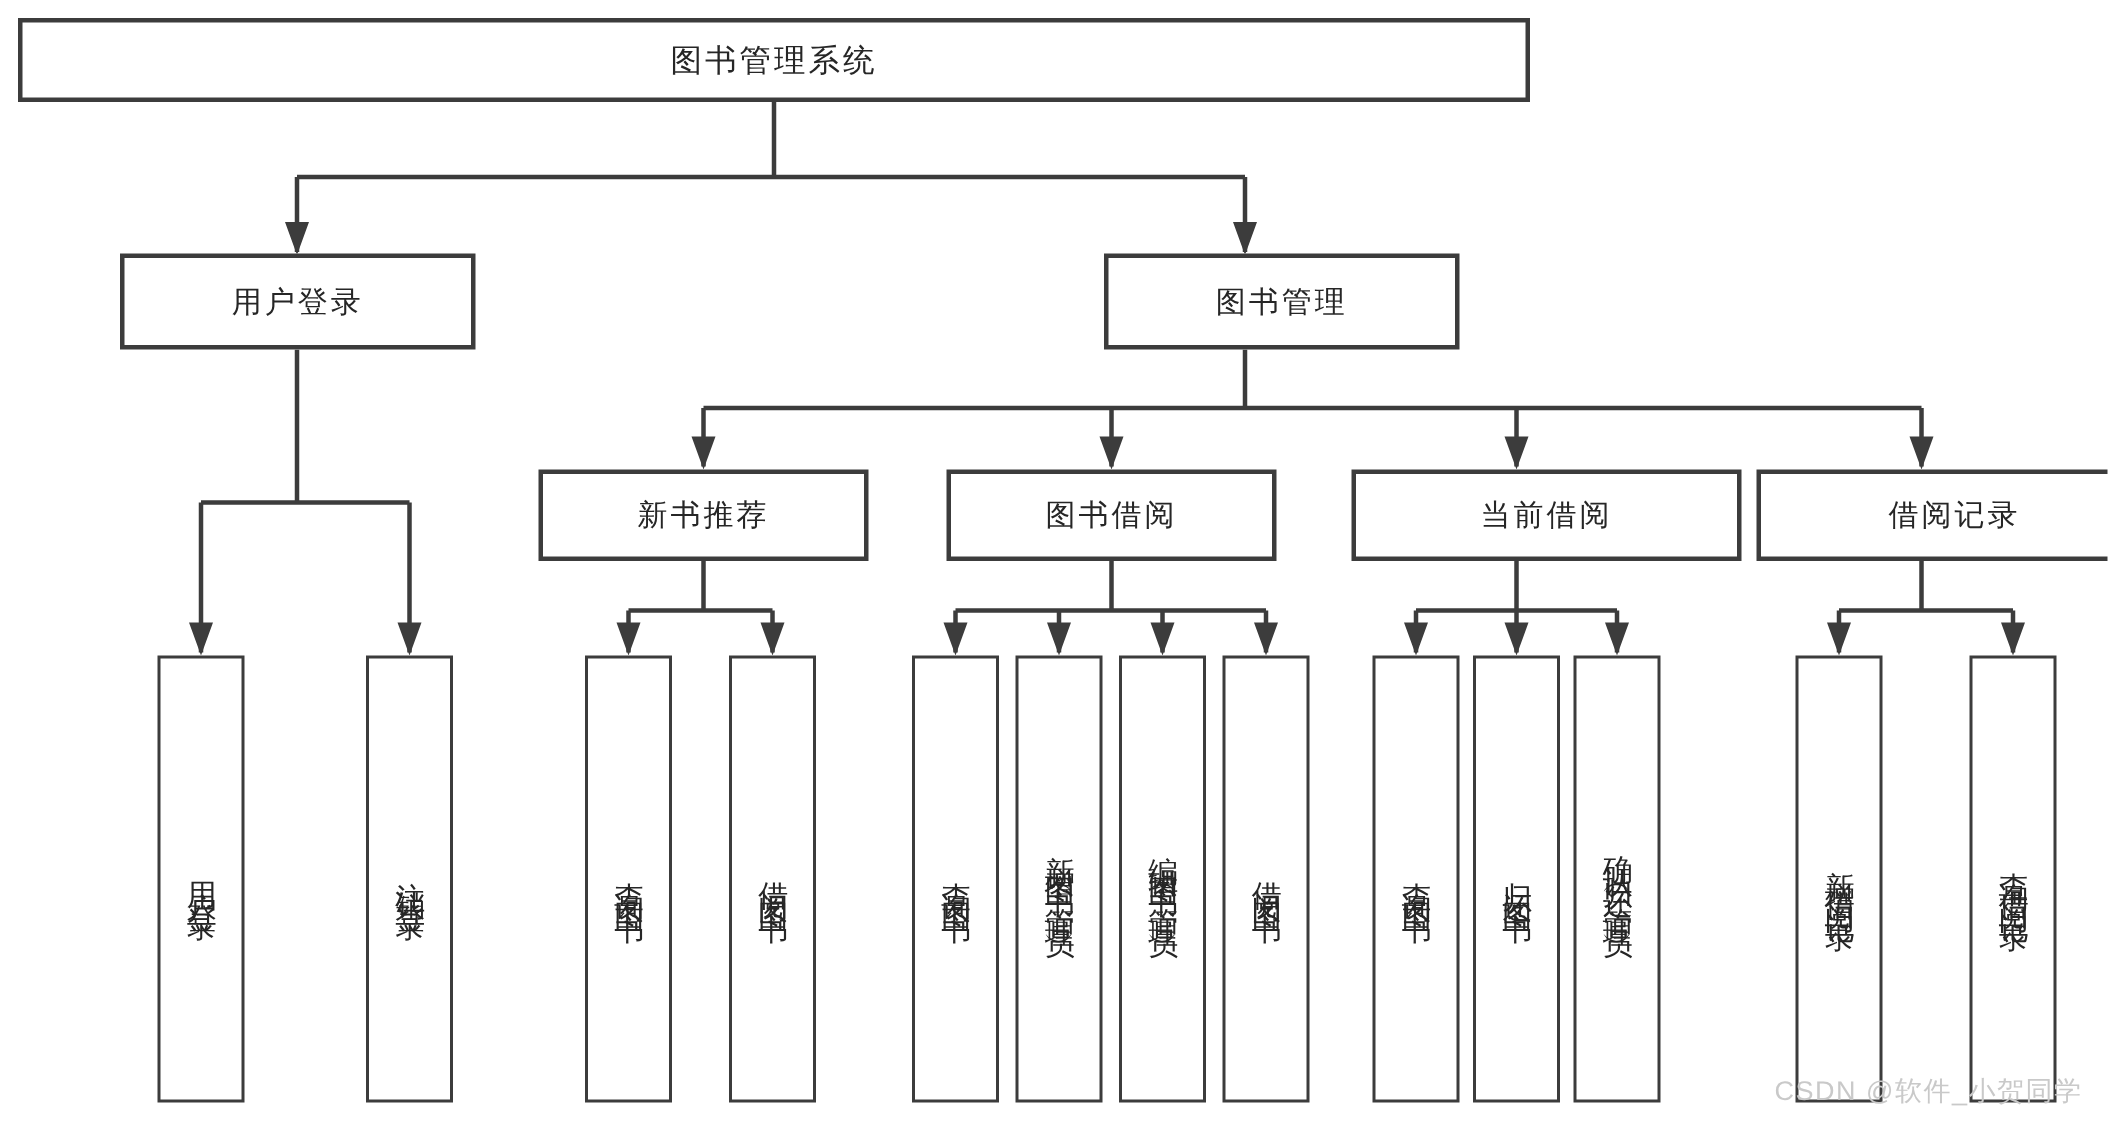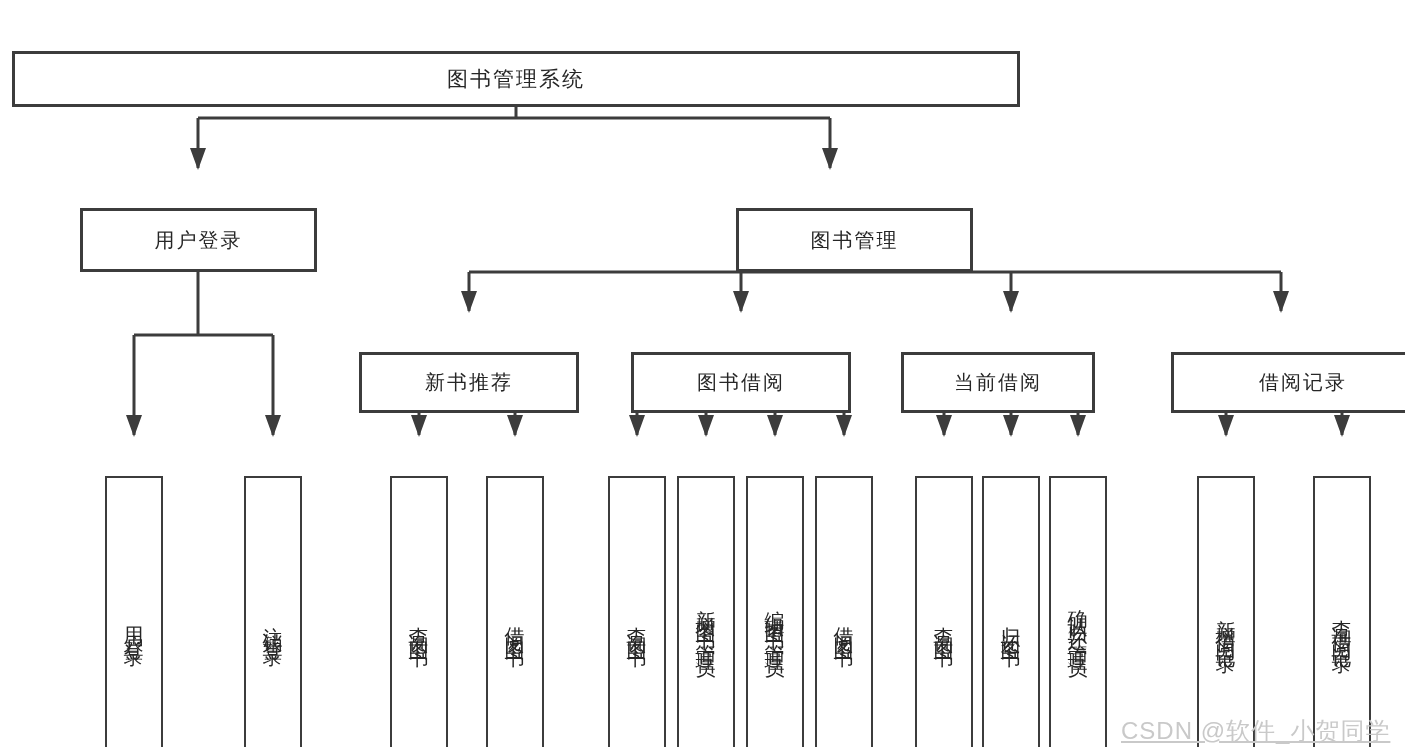--- a/index.html
+++ b/index.html
@@ -19,37 +19,35 @@
   .canvas{position:absolute;left:0;top:0;width:1405px;height:747px;}
   svg.connectors{position:absolute;left:0;top:0;}
   .node{
     position:absolute;box-sizing:border-box;
     background:var(--background);
     border:3px solid var(--border);
     display:flex;align-items:center;justify-content:center;
     color:var(--text);
     font-size:20px;letter-spacing:2px;
     z-index:2;
-    margin-top:39px;
   }
   .leaf{border-width:2px;}
   .leaf .vtext{
     writing-mode:vertical-rl;
     text-orientation:mixed;
     letter-spacing:7px;
     line-height:1;
     font-size:20px;
     white-space:nowrap;
   }
   .watermark{
-    position:absolute;left:1121px;top:715px;
+    position:absolute;left:1183px;top:715px;
     color:var(--watermark);
-    font-size:24px;letter-spacing:1px;
+    font-size:18px;letter-spacing:1px;
     z-index:3;
-    text-decoration:underline;
   }
 </style>
 </head>
 <body>
 
 <div class="canvas">
 
   <svg class="connectors" width="1405" height="747" viewBox="0 0 1405 747">
     <path fill="none" stroke="var(--line)" stroke-width="3" d="M516 68 V118 M198 118 H830 M198 118 V168 M830 118 V168
              M198 233 V335 M134 335 H273 M134 335 V435 M273 335 V435
@@ -70,21 +68,21 @@
              M1218 415 L1234 415 L1226 437 Z  M1334 415 L1350 415 L1342 437 Z"></path>
   </svg>
 
   <div class="node" style="left:12px;top:12px;width:1008px;height:56px;font-size:21px">图书管理系统</div>
 
   <div class="node" style="left:80px;top:169px;width:237px;height:64px">用户登录</div>
   <div class="node" style="left:736px;top:169px;width:237px;height:64px">图书管理</div>
 
   <div class="node" style="left:631px;top:313px;width:220px;height:61px">图书借阅</div>
   <div class="node" style="left:359px;top:313px;width:220px;height:61px">新书推荐</div>
-  <div class="node" style="left:901px;top:313px;width:194px;height:61px">当前借阅</div>
+  <div class="node" style="left:901px;top:313px;width:260px;height:61px">当前借阅</div>
   <div class="node" style="left:1171px;top:313px;width:264px;height:61px">借阅记录</div>
 
   <div class="node leaf" style="left:105px;top:437px;width:58px;height:298px">
     <span class="vtext">用户登录</span>
   </div>
   <div class="node leaf" style="left:244px;top:437px;width:58px;height:298px">
     <span class="vtext">注销登录</span>
   </div>
 
   <div class="node leaf" style="left:390px;top:437px;width:58px;height:298px">

